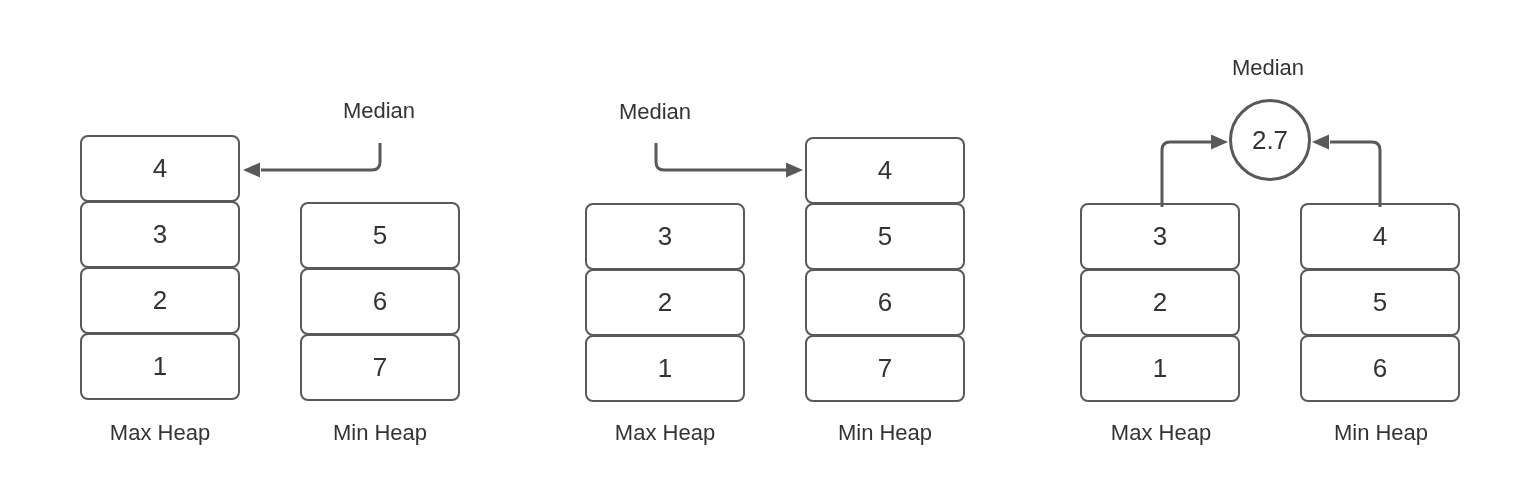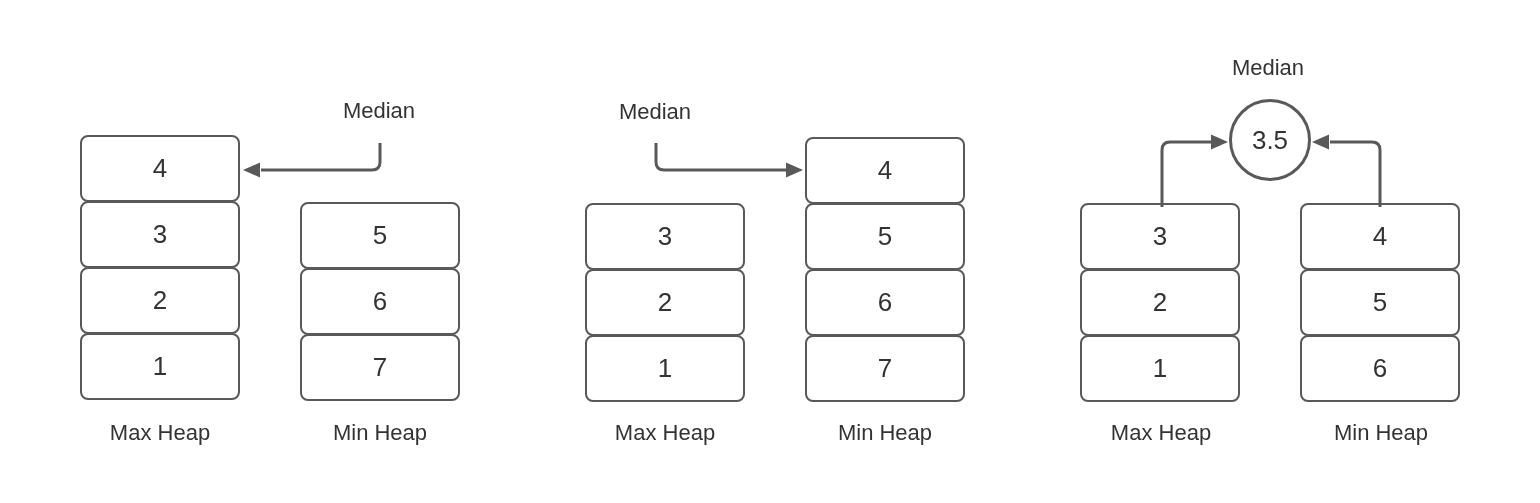--- a/index.html
+++ b/index.html
@@ -111,21 +111,21 @@
     <div class="box" style="left:805px; top:269px;">6</div>
     <div class="box" style="left:805px; top:335px;">7</div>
 
     <div class="label" style="left:665px; top:420px;">Max Heap</div>
     <div class="label" style="left:885px; top:420px;">Min Heap</div>
   </div>
 
   <div class="panel">
     <div class="label" style="left:1268px; top:55px;">Median</div>
 
-    <div class="median-circle" style="left:1229px; top:99px;">3.5</div>
+    <div class="median-circle" style="left:1229px; top:99px;">2.7</div>
 
     <div class="box" style="left:1080px; top:203px;">3</div>
     <div class="box" style="left:1080px; top:269px;">2</div>
     <div class="box" style="left:1080px; top:335px;">1</div>
 
     <div class="box" style="left:1300px; top:203px;">4</div>
     <div class="box" style="left:1300px; top:269px;">5</div>
     <div class="box" style="left:1300px; top:335px;">6</div>
 
     <div class="label" style="left:1161px; top:420px;">Max Heap</div>

